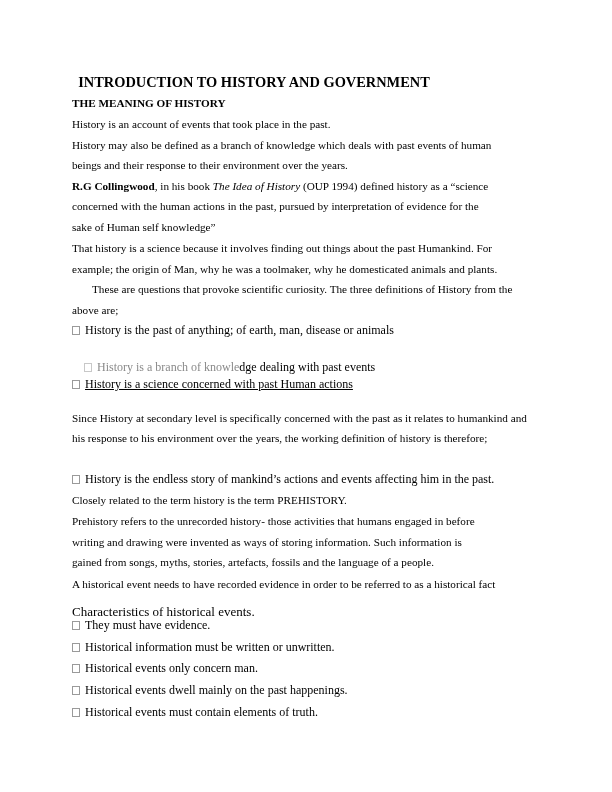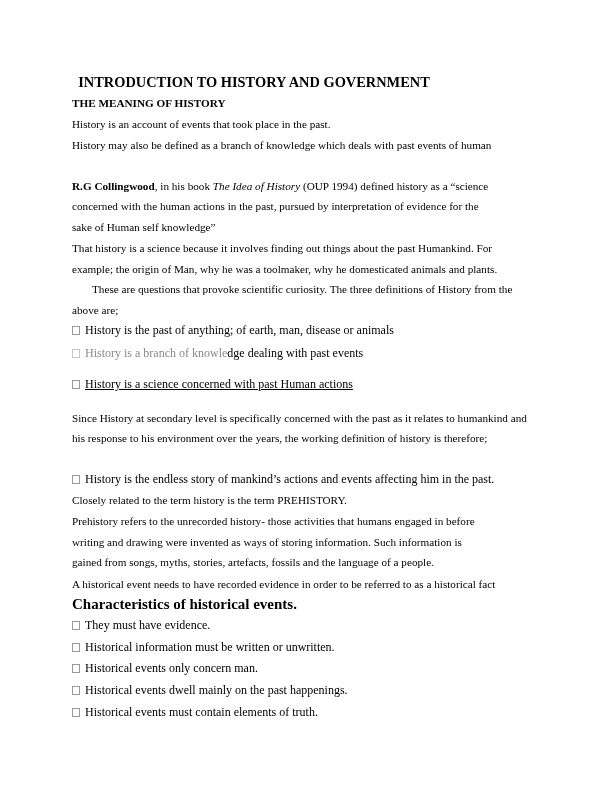--- a/index.html
+++ b/index.html
@@ -53,52 +53,54 @@
       width: 8px;
       height: 9px;
       border: 1px solid #9a9a9a;
       margin-right: 5px;
       vertical-align: -1px;
       box-sizing: border-box;
     }
     .faded .fade-part { color: #8a8a8a; }
     .faded .bullet-box { border-color: #c8c8c8; }
     .char-bold-heading {
-      font-weight: bold;
-      font-size: 15px;
+      font-weight: normal;
+      font-size: 13px;
+      margin-top: 8px;
     }
   </style>
 </head>
 <body>
 
 <div class="page">
 
   <div class="title">INTRODUCTION TO HISTORY AND GOVERNMENT</div>
 
   <div class="line heading" style="top:96px;">THE MEANING OF HISTORY</div>
 
   <div class="line" style="top:117px;">History is an account of events that took place in the past.</div>
 
   <div class="line" style="top:138px;">History may also be defined as a branch of knowledge which deals with past events of human</div>
+  <div class="line" style="top:158px;">beings and their response to their environment over the years.</div>
 
   <div class="line" style="top:179px;">
     <span class="bold">R.G Collingwood</span><span>, in his book </span><span class="italic">The Idea of History</span><span> (OUP 1994) defined history as a “science</span>
   </div>
   <div class="line" style="top:199px;">concerned with the human actions in the past, pursued by interpretation of evidence for the</div>
   <div class="line" style="top:220px;">sake of Human self knowledge”</div>
 
   <div class="line" style="top:241px;">That history is a science because it involves finding out things about the past Humankind. For</div>
   <div class="line" style="top:262px;">example; the origin of Man, why he was a toolmaker, why he domesticated animals and plants.</div>
   <div class="line" style="top:282px;margin-left:20px;">These are questions that provoke scientific curiosity. The three definitions of History from the</div>
   <div class="line" style="top:303px;">above are;</div>
 
   <div class="line bullet-line" style="top:323px;">
     <span class="bullet-box"></span><span>History is the past of anything; of earth, man, disease or animals</span>
   </div>
-  <div class="line bullet-line faded" style="top:346px;">
+  <div class="line bullet-line faded" style="top:360px;margin-left:12px;">
     <span class="bullet-box"></span><span class="fade-part">History is a branch of knowle</span><span>dge dealing with past events</span>
   </div>
   <div class="line bullet-line" style="top:377px;text-decoration:underline;">
     <span class="bullet-box"></span><span>History is a science concerned with past Human actions</span>
   </div>
 
   <div class="line" style="top:411px;">Since History at secondary level is specifically concerned with the past as it relates to humankind and</div>
   <div class="line" style="top:431px;">his response to his environment over the years, the working definition of history is therefore;</div>
 
   <div class="line bullet-line" style="top:452px;margin-top:20px;">

